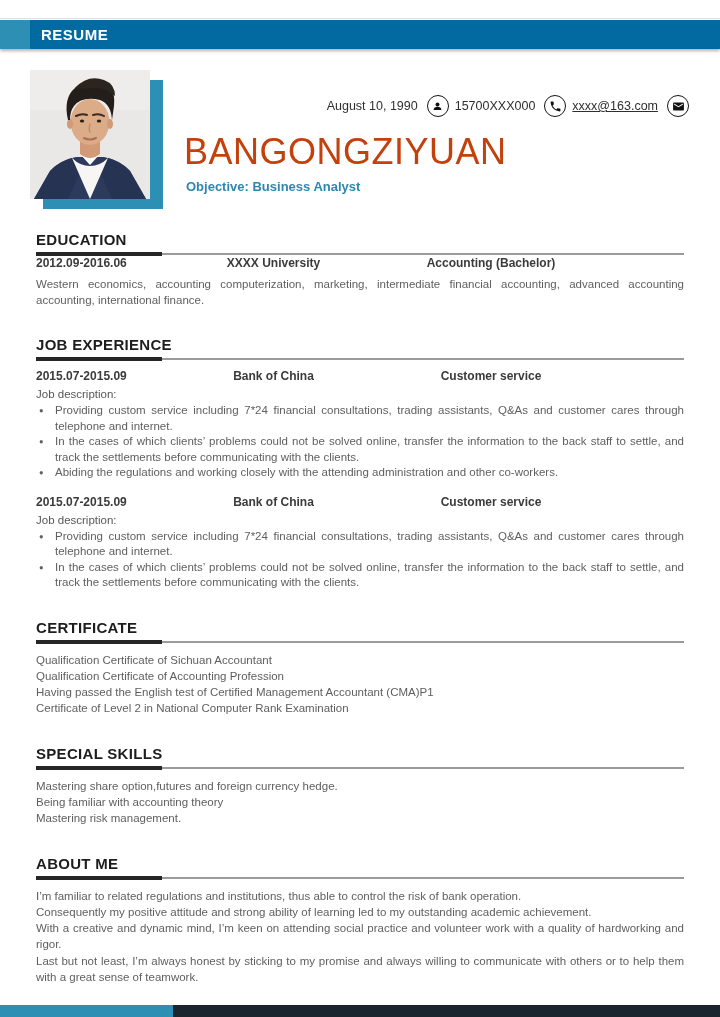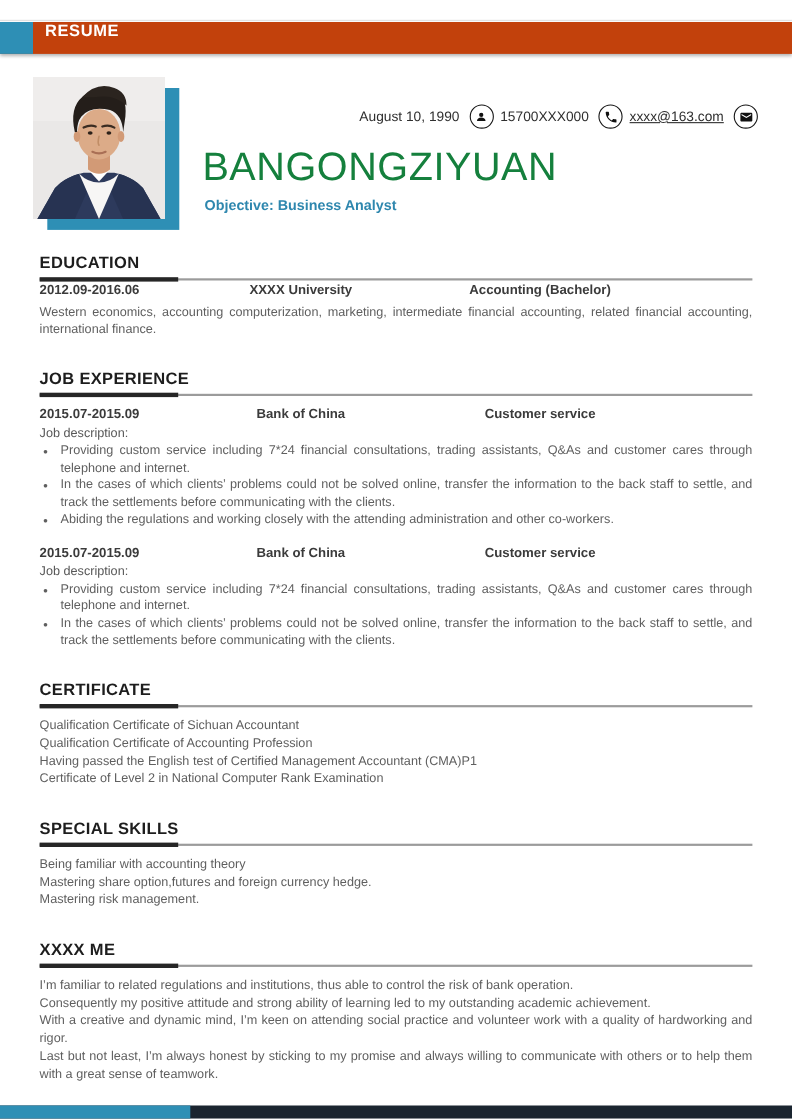--- a/index.html
+++ b/index.html
@@ -4,34 +4,34 @@
 <style>
   html,body{margin:0;padding:0;}
   body{
     width:720px;height:1017px;position:relative;background:#ffffff;
     font-family:"Liberation Sans","DejaVu Sans",sans-serif;
     -webkit-font-smoothing:antialiased;overflow:hidden;
   }
   
   .topline{position:absolute;left:0;top:18px;width:720px;height:1px;background:#e0e0e0;}
   .header-bar{
-    position:absolute;left:0;top:20px;width:720px;height:29px;background:#c2410c;
-    display:flex;box-shadow:0 2px 3px rgba(0,0,0,0.30);
+    position:absolute;left:0;top:20px;width:720px;height:29px;background:#0369a1;
+    display:flex;align-items:center;box-shadow:0 2px 3px rgba(0,0,0,0.30);
   }
   .header-accent{position:absolute;left:0;top:0;width:30px;height:29px;background:#2e8fb5;}
   .header-title{
     color:#ffffff;font-size:15px;font-weight:bold;letter-spacing:0.5px;margin-left:41px;
   }
   
   .photo-wrap{position:absolute;left:30px;top:70px;width:120px;height:129px;}
   .photo-shadow{position:absolute;left:13px;top:10px;width:120px;height:129px;background:#2e8fb5;}
   .photo{position:absolute;left:0;top:0;width:120px;height:129px;background:#eae8e7;overflow:hidden;}
   .name{
     position:absolute;left:184px;top:131px;font-size:36px;font-weight:500;
-    color:#15803d;letter-spacing:0.5px;white-space:nowrap;
+    color:#c2410c;letter-spacing:0.5px;white-space:nowrap;
   }
   .objective{
     position:absolute;left:186px;top:179px;font-size:13px;font-weight:bold;color:#2e87ae;
   }
   
   .contact{position:absolute;right:31px;top:95px;display:flex;flex-direction:row;gap:6px;}
   .contact-row{display:flex;align-items:center;justify-content:flex-end;gap:9px;height:22px;}
   .contact-text{font-size:12.5px;color:#2f2f2f;}
   .contact-text.u{text-decoration:underline;cursor:pointer;}
   .icon-ring{
@@ -152,21 +152,21 @@
 
   <div class="section">
     <div class="sec-head">EDUCATION</div>
     <div class="rule"></div>
     <div class="row3">
       <span class="c1">2012.09-2016.06</span>
       <span class="c2">XXXX University</span>
       <span class="c3">Accounting (Bachelor)</span>
       <span></span>
     </div>
-    <div class="body-text">Western economics, accounting computerization, marketing, intermediate financial accounting, related financial accounting, international finance.</div>
+    <div class="body-text">Western economics, accounting computerization, marketing, intermediate financial accounting, advanced accounting accounting, international finance.</div>
   </div>
 
   <div class="section">
     <div class="sec-head">JOB EXPERIENCE</div>
     <div class="rule"></div>
 
     <div class="job-block">
       <div class="row3">
         <span class="c1">2015.07-2015.09</span>
         <span class="c2">Bank of China</span>
@@ -204,28 +204,28 @@
       <div>Qualification Certificate of Accounting Profession</div>
       <div>Having passed the English test of Certified Management Accountant (CMA)P1</div>
       <div>Certificate of Level 2 in National Computer Rank Examination</div>
     </div>
   </div>
 
   <div class="section">
     <div class="sec-head">SPECIAL SKILLS</div>
     <div class="rule"></div>
     <div class="plain-lines">
+      <div>Mastering share option,futures and foreign currency hedge.</div>
       <div>Being familiar with accounting theory</div>
-      <div>Mastering share option,futures and foreign currency hedge.</div>
       <div>Mastering risk management.</div>
     </div>
   </div>
 
   <div class="section">
-    <div class="sec-head">XXXX ME</div>
+    <div class="sec-head">ABOUT ME</div>
     <div class="rule"></div>
     <div class="plain-lines about-lines">
       <div>I’m familiar to related regulations and institutions, thus able to control the risk of bank operation.</div>
       <div>Consequently my positive attitude and strong ability of learning led to my outstanding academic achievement.</div>
       <div>With a creative and dynamic mind, I’m keen on attending social practice and volunteer work with a quality of hardworking and rigor.</div>
       <div>Last but not least, I’m always honest by sticking to my promise and always willing to communicate with others or to help them with a great sense of teamwork.</div>
     </div>
   </div>
 
 </div>

